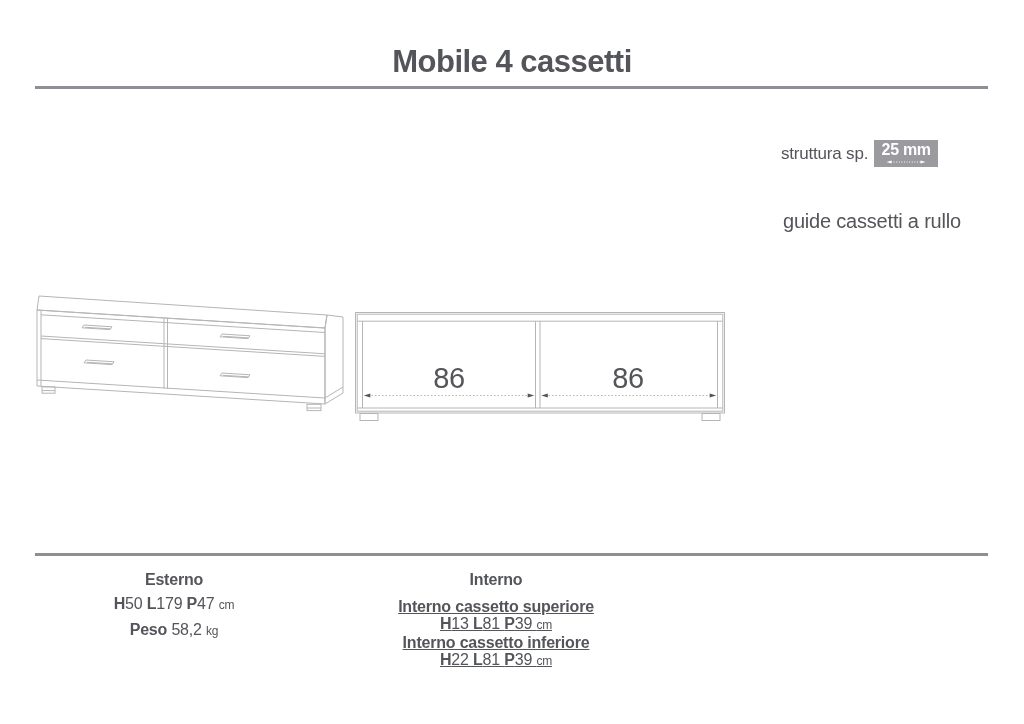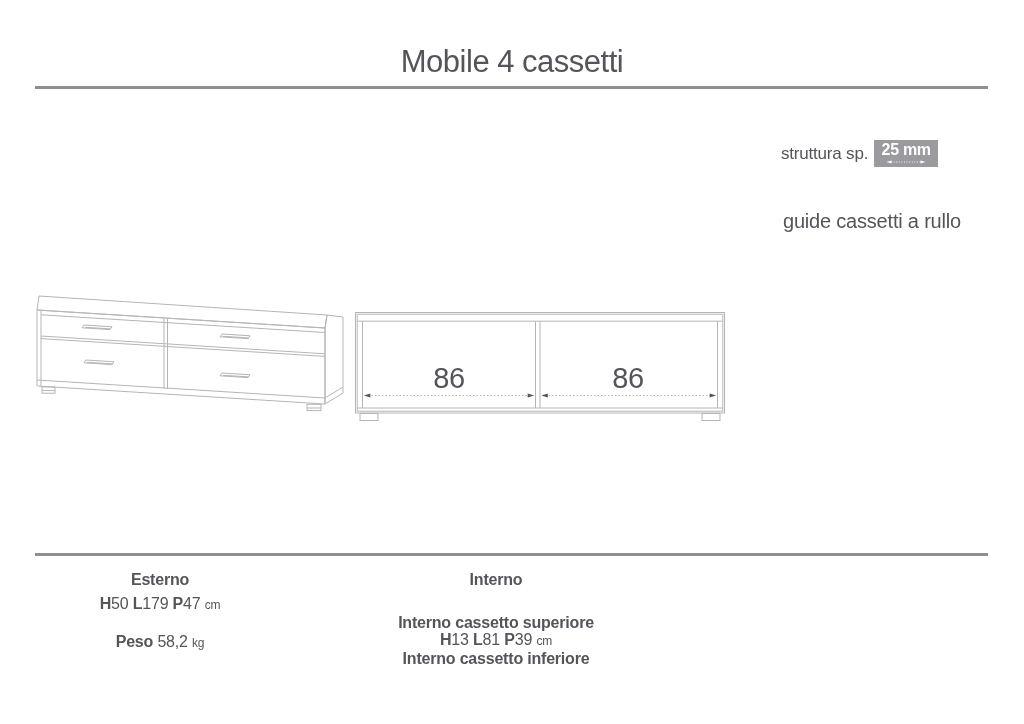--- a/index.html
+++ b/index.html
@@ -10,21 +10,21 @@
     --badge-text:#ffffff;
   }
   *{margin:0;padding:0;box-sizing:border-box;}
   body{background:#fff;}
   .page{
     position:relative;width:1024px;height:724px;background:#fff;overflow:hidden;
     font-family:"Liberation Sans",sans-serif;color:var(--text);letter-spacing:-0.2px;
   }
   .title{
     position:absolute;top:44px;left:0;right:0;text-align:center;
-    font-size:31px;font-weight:normal;letter-spacing:-0.5px;color:var(--text);
+    font-size:31px;font-weight:bold;letter-spacing:-0.5px;color:var(--text);
   }
   .rule{position:absolute;left:35px;width:953px;height:3px;background:var(--line);}
   .rule-top{top:86px;}
   .rule-bottom{top:553px;}
 
   .struttura{position:absolute;left:781px;top:140px;display:flex;align-items:center;gap:6px;}
   .note-label{font-size:17px;}
   .badge{
     width:64px;height:27px;background:var(--badge-bg);
     display:inline-flex;flex-direction:column;align-items:center;justify-content:center;gap:1px;
@@ -35,28 +35,28 @@
   .guide-note{position:absolute;left:783px;top:210px;font-size:20px;}
 
   .iso-drawing{position:absolute;left:30px;top:294px;}
   .front-drawing{position:absolute;left:355px;top:312px;}
   .ln{fill:none;stroke:var(--drawing);stroke-width:1;}
   .dim{stroke:var(--drawing);stroke-width:1;stroke-dasharray:1.5 2;fill:none;}
   .arr{fill:var(--text);stroke:none;}
   .dim-num{fill:var(--text);font-family:"Liberation Sans",sans-serif;font-size:29px;letter-spacing:-0.5px;}
 
   .spec-col{position:absolute;text-align:center;font-size:16px;line-height:24px;}
-  .spec-left{left:44px;top:568px;width:232px;}
+  .spec-left{left:58px;top:568px;width:232px;}
   .spec-right{left:376px;top:568px;width:240px;}
   .spec-heading{font-weight:bold;}
   .spec-dims b{font-weight:bold;}
   .unit{font-size:12px;}
-  .spec-peso{margin-top:13px;}
+  .spec-peso{margin-top:1px;}
   .spec-peso b{font-weight:bold;}
-  .drawer-block{margin-top:22px;line-height:17px;}
+  .drawer-block{margin-top:6px;line-height:17px;text-decoration:underline;}
 </style>
 </head>
 <body>
 
 <div class="page">
 
   <h1 class="title">Mobile 4 cassetti</h1>
   <div class="rule rule-top"></div>
 
   <div class="struttura">
@@ -147,16 +147,17 @@
       <span class="unit">kg</span>
     </div>
   </div>
 
   <div class="spec-col spec-right">
     <div class="spec-heading">Interno</div>
     <div class="drawer-block">
       <div class="spec-heading">Interno cassetto superiore</div>
       <div class="spec-dims"><b>H</b>13 <b>L</b>81 <b>P</b>39 <span class="unit">cm</span></div>
       <div class="spec-heading">Interno cassetto inferiore</div>
+      <div class="spec-dims"><b>H</b>22 <b>L</b>81 <b>P</b>39 <span class="unit">cm</span></div>
     </div>
   </div>
 
 </div>
 
 </body></html>

